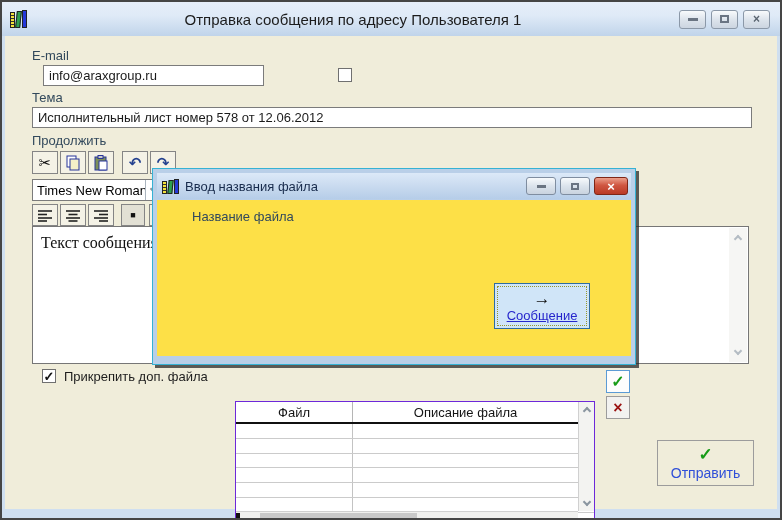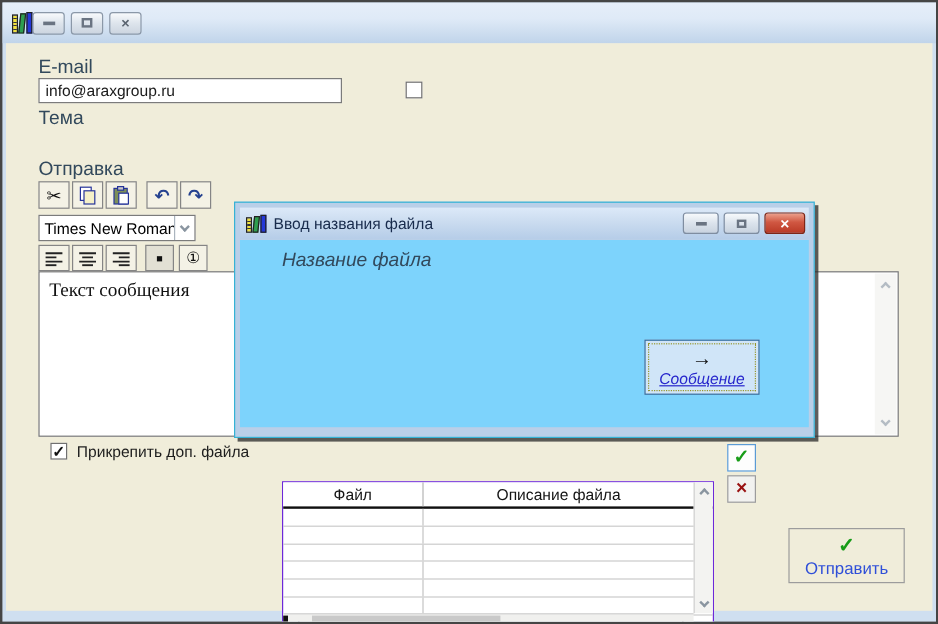--- a/index.html
+++ b/index.html
@@ -20,21 +20,21 @@
   .winbtns{display:flex;gap:5px;margin-right:10px;}
   .wbtn{width:27px;height:19px;border:1px solid #8b98a8;border-radius:3px;
     background:linear-gradient(#f8fafc,#dde4ec 50%,#ccd5e0);display:flex;align-items:center;
     justify-content:center;font-size:12px;color:#5a6470;font-weight:bold;line-height:1;}
   .wbtn .bar{width:10px;height:3px;background:#6a7482;}
   .wbtn .box{width:9px;height:8px;border:2px solid #6a7482;}
 
   .win-body{position:absolute;left:3px;right:3px;top:34px;bottom:9px;background:#f0edda;}
 
   
-  .flabel{font-size:16px;color:#32495c;}
+  .flabel{font-size:13px;color:#32495c;}
   .tinput{background:#fff;border:1px solid #7b7b7b;font-size:13px;color:#1a1a1a;
     padding:2px 5px;display:flex;align-items:center;white-space:nowrap;overflow:hidden;}
 
   .cb{width:14px;height:14px;background:#fff;border:1px solid #707070;display:inline-flex;
     align-items:center;justify-content:center;font-size:13px;font-weight:bold;color:#111;line-height:1;}
   .cb-label{font-size:13px;color:#1d1d1d;margin-left:5px;}
 
   
   .tbtn{width:26px;height:23px;border:1px solid #858585;background:#f4f2e6;display:flex;
     align-items:center;justify-content:center;font-size:15px;color:#111;}
@@ -80,74 +80,78 @@
   .sq-btn.del{background:#f2f2f0;border:1px solid #9c9c9c;color:#991111;}
 
   .send-btn{background:#f0edda;border:1px solid #9c9c9c;display:flex;flex-direction:column;
     align-items:center;justify-content:center;gap:2px;}
   .send-btn .chk{color:#189c18;font-size:17px;font-weight:bold;line-height:1;}
   .send-btn .lbl{color:#2f4fd8;font-size:14px;}
 
   
   .dialog{position:absolute;left:150px;top:166px;width:484px;height:197px;
     border:1px solid #35b2d4;background:#b9cfe8;padding:4px;
-    box-shadow:3px 3px 0 rgba(40,40,40,0.75);margin-left:43px;}
+    box-shadow:3px 3px 0 rgba(40,40,40,0.75);}
   .dlg-title{height:26px;background:linear-gradient(#dce9f8,#cbdcf0 45%,#b6cde8);
     display:flex;align-items:center;padding:0 3px;}
   .dlg-title-text{flex:1;font-size:13px;color:#182b4c;margin-left:6px;}
   .dlg-btn{width:30px;height:18px;border:1px solid #7f8da0;border-radius:3px;
     background:linear-gradient(#f7fafc,#dbe3ec 50%,#c9d3df);display:flex;align-items:center;
     justify-content:center;color:#5a6470;font-weight:bold;margin-left:4px;}
   .dlg-btn .bar{width:9px;height:3px;background:#6a7482;}
   .dlg-btn .box{width:8px;height:7px;border:2px solid #6a7482;}
   .dlg-btn.red{width:34px;background:linear-gradient(#eb9f8b,#d05742 45%,#ba3a26);
     border:1px solid #7e2617;color:#fff;font-size:13px;}
-  .dlg-body{position:relative;background:#7dd3fc;height:156px;margin-top:1px;font-style:italic;}
+  .dlg-body{position:relative;background:#fde047;height:156px;margin-top:1px;}
   .cont-btn{position:absolute;left:337px;top:83px;width:96px;height:46px;background:#d0e5f8;
     border:1px solid #2f6c9e;display:flex;flex-direction:column;align-items:center;
     justify-content:center;gap:1px;outline:1px dotted #97972c;outline-offset:-4px;}
   .cont-btn .arr{color:#101010;font-size:17px;font-weight:bold;line-height:1;}
   .cont-btn .lbl{color:#2626cc;font-size:13px;text-decoration:underline;}
 </style>
 </head>
 <body>
 
 <div class="window">
 
   <div class="titlebar">
     <span class="app-icon">
       <span class="book y"></span>
         <span class="book g"></span>
         <span class="book b"></span>
     </span>
+    <span class="title-text">Отправка сообщения по адресу Пользователя 1</span>
     <span class="winbtns">
       <span class="wbtn">
           <span class="bar"></span>
         </span>
       <span class="wbtn">
           <span class="box"></span>
         </span>
       <span class="wbtn">
           <span>×</span>
         </span>
     </span>
   </div>
 
   <div class="win-body"></div>
 
   <div class="abs flabel" style="left:30px;top:46px;">E-mail</div>
-  <div class="abs tinput" style="left:30px;top:63px;width:253px;height:21px;">
+  <div class="abs tinput" style="left:41px;top:63px;width:221px;height:21px;">
       <span>info@araxgroup.ru</span>
     </div>
 
   <span class="abs cb" style="left:336px;top:66px;"></span>
 
   <div class="abs flabel" style="left:30px;top:88px;">Тема</div>
-
-  <div class="abs flabel" style="left:30px;top:131px;">Отправка</div>
+  <div class="abs tinput" style="left:30px;top:105px;width:720px;height:21px;">
+      <span>Исполнительный лист номер 578 от 12.06.2012</span>
+    </div>
+
+  <div class="abs flabel" style="left:30px;top:131px;">Продолжить</div>
 
   <div class="abs tbtn" style="left:30px;top:149px;">
       <span style="font-family:'DejaVu Sans',sans-serif;">✂</span>
     </div>
   <div class="abs tbtn" style="left:58px;top:149px;">
     <svg width="16" height="16" viewBox="0 0 16 16">
       <rect x="2" y="1" width="9" height="11" fill="#fff" stroke="#26349a"></rect>
       <rect x="5" y="4" width="9" height="11" fill="#f5f0c8" stroke="#26349a"></rect>
     </svg>
   </div>

